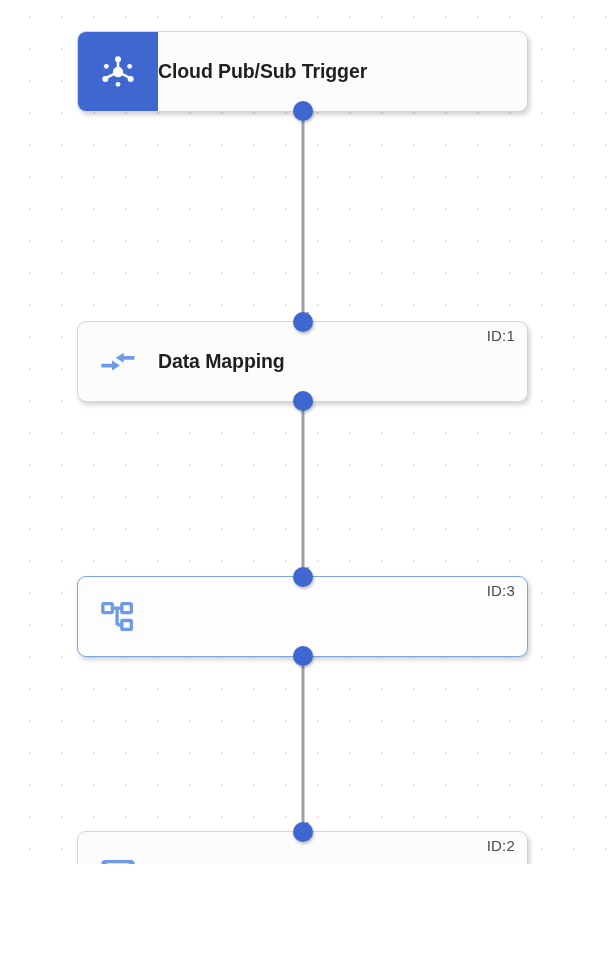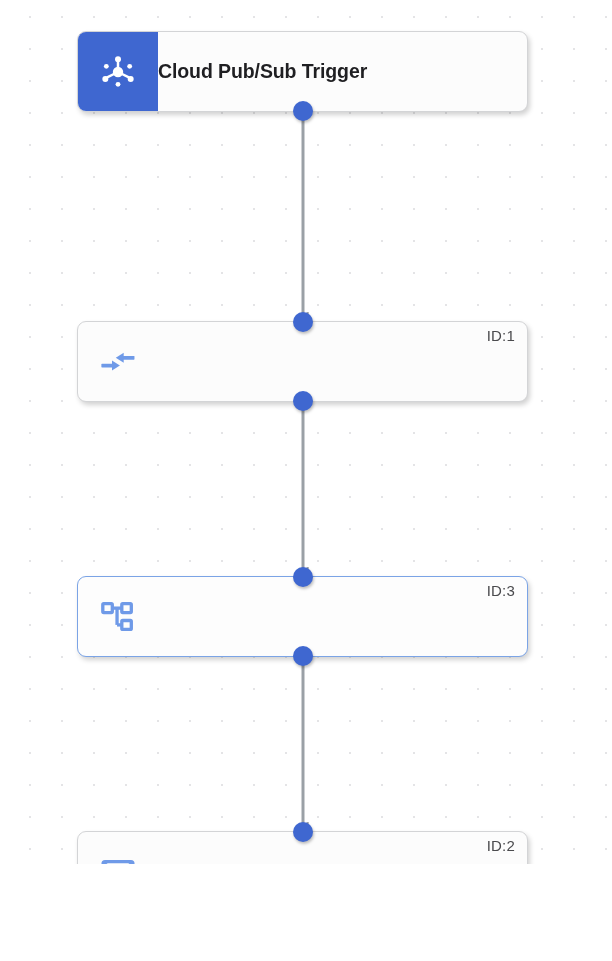--- a/index.html
+++ b/index.html
@@ -160,20 +160,21 @@
       <svg width="38" height="38" viewBox="0 0 24 24" aria-hidden="true">
         <g fill="#6f9ae8">
           <rect x="1.5" y="13.1" width="7.2" height="2.3" rx="0.4"></rect>
           <path d="M 8.2 11.1 L 13.2 14.25 L 8.2 17.4 Z"></path>
           <rect x="15.0" y="8.2" width="7.4" height="2.3" rx="0.4"></rect>
           <path d="M 15.6 6.2 L 10.6 9.35 L 15.6 12.5 Z"></path>
         </g>
       </svg>
     </div>
 
+    <span class="label">Data Mapping</span>
 
     <span class="id-badge">ID:1</span>
 
     <div class="port filled top"></div>
     <div class="port filled bottom"></div>
   </div>
 
   <div class="node selected" id="node-data-transformer" style="left:77px; top:576px; width:451px; height:81px;">
 
     <div class="icon-plain">

